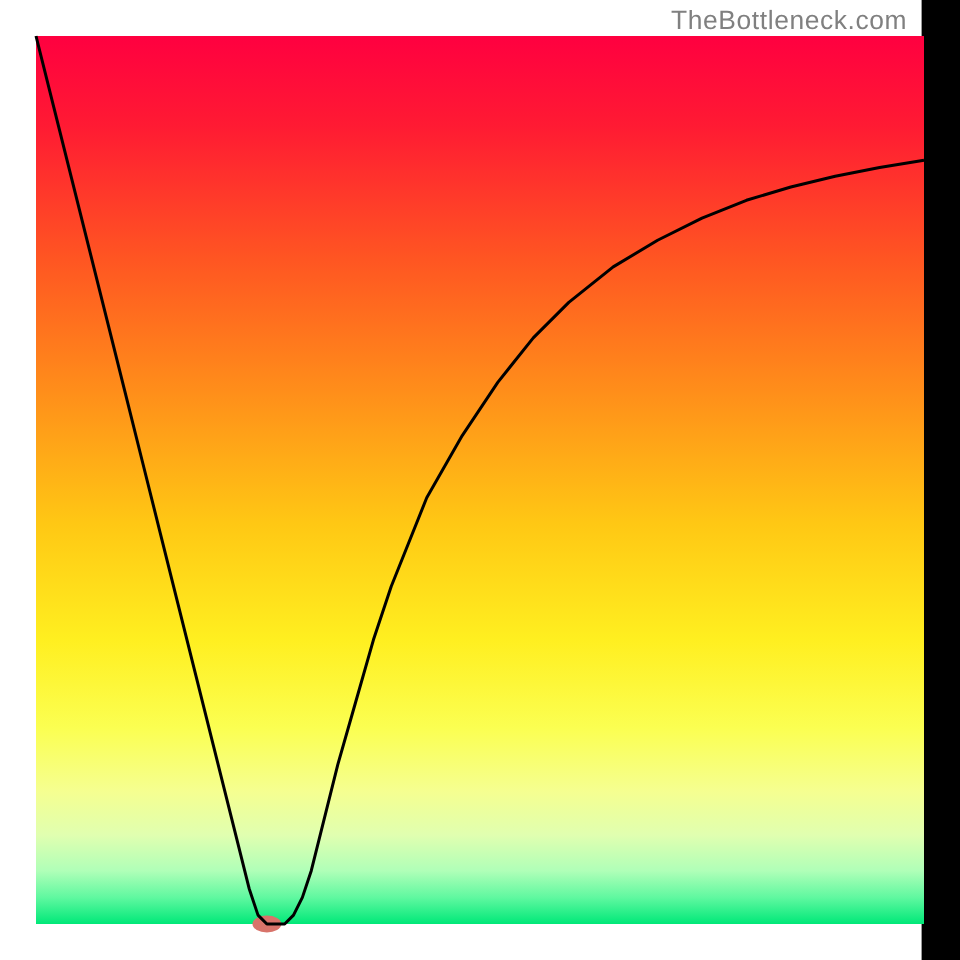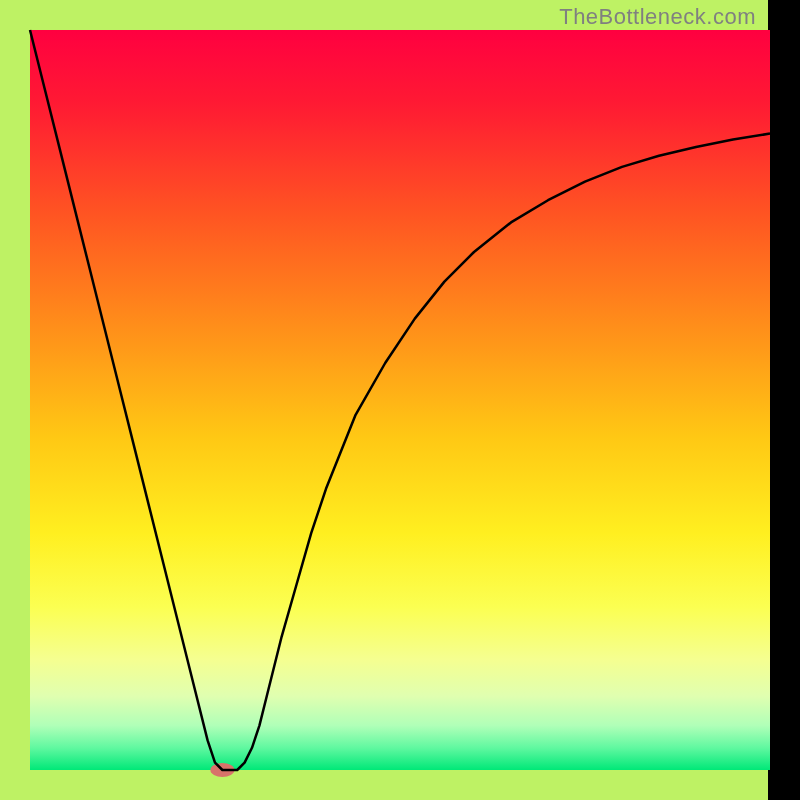--- a/index.html
+++ b/index.html
@@ -8,21 +8,21 @@
     width: 800px;
     height: 800px;
     overflow: hidden;
     background: #000;
     font-family: Arial, Helvetica, sans-serif;
   }
   .frame {
     position: relative;
     width: 768px;
     height: 800px;
-    background: #bef264;
+    background: #ffffff;
   }
   .watermark {
     position: absolute;
     top: 4px;
     right: 12px;
     color: #808080;
     font-size: 22px;
     font-weight: 500;
     letter-spacing: 0.5px;
     z-index: 10;

